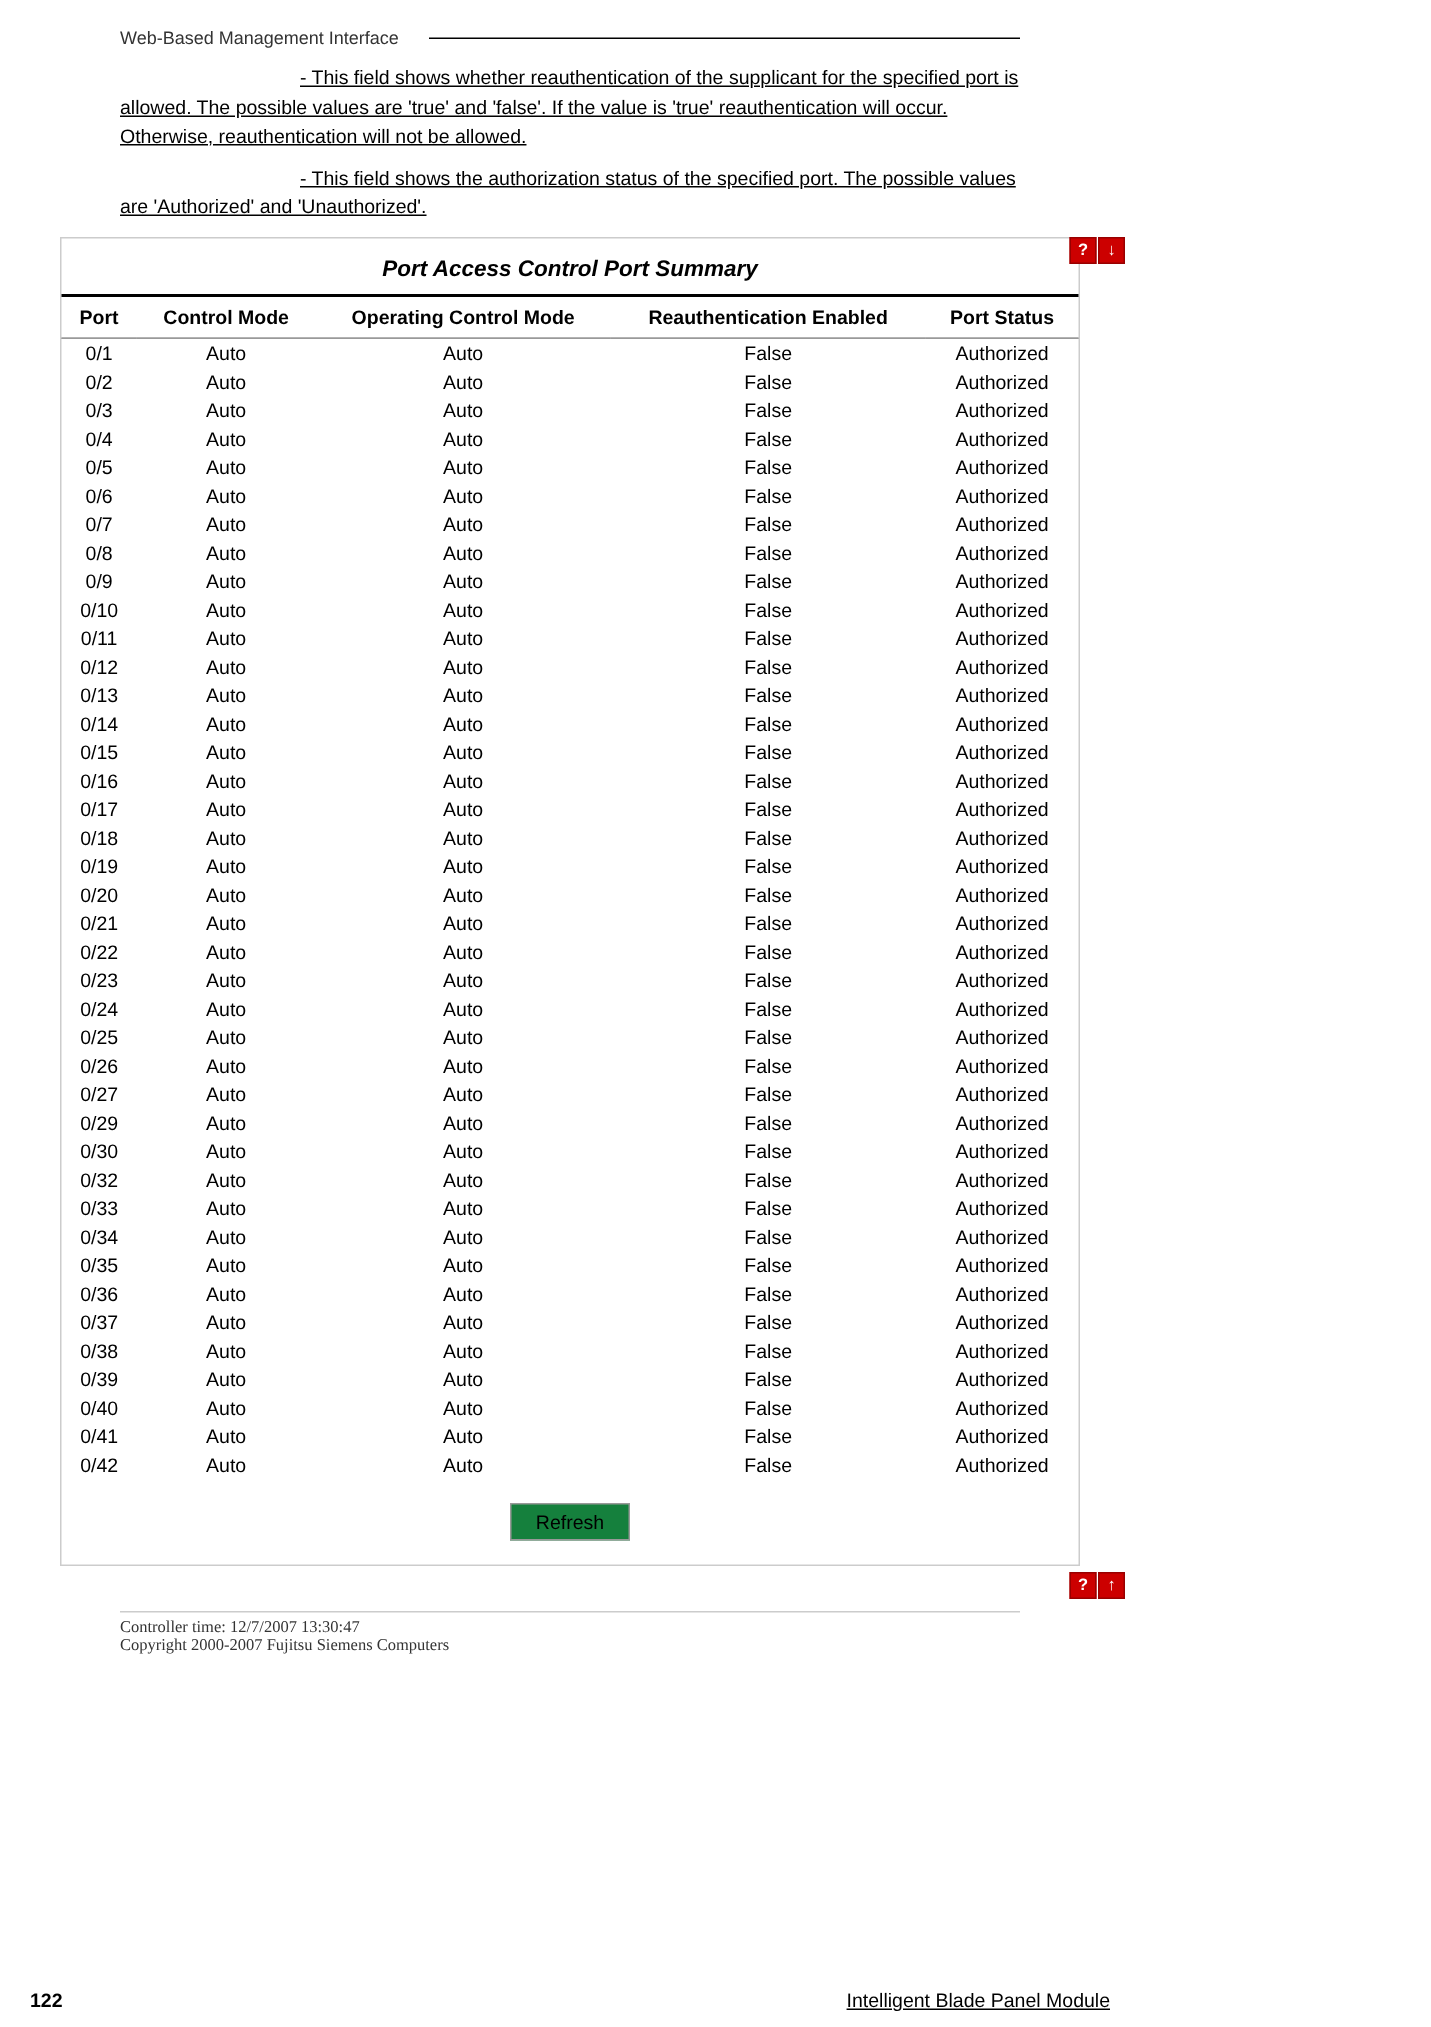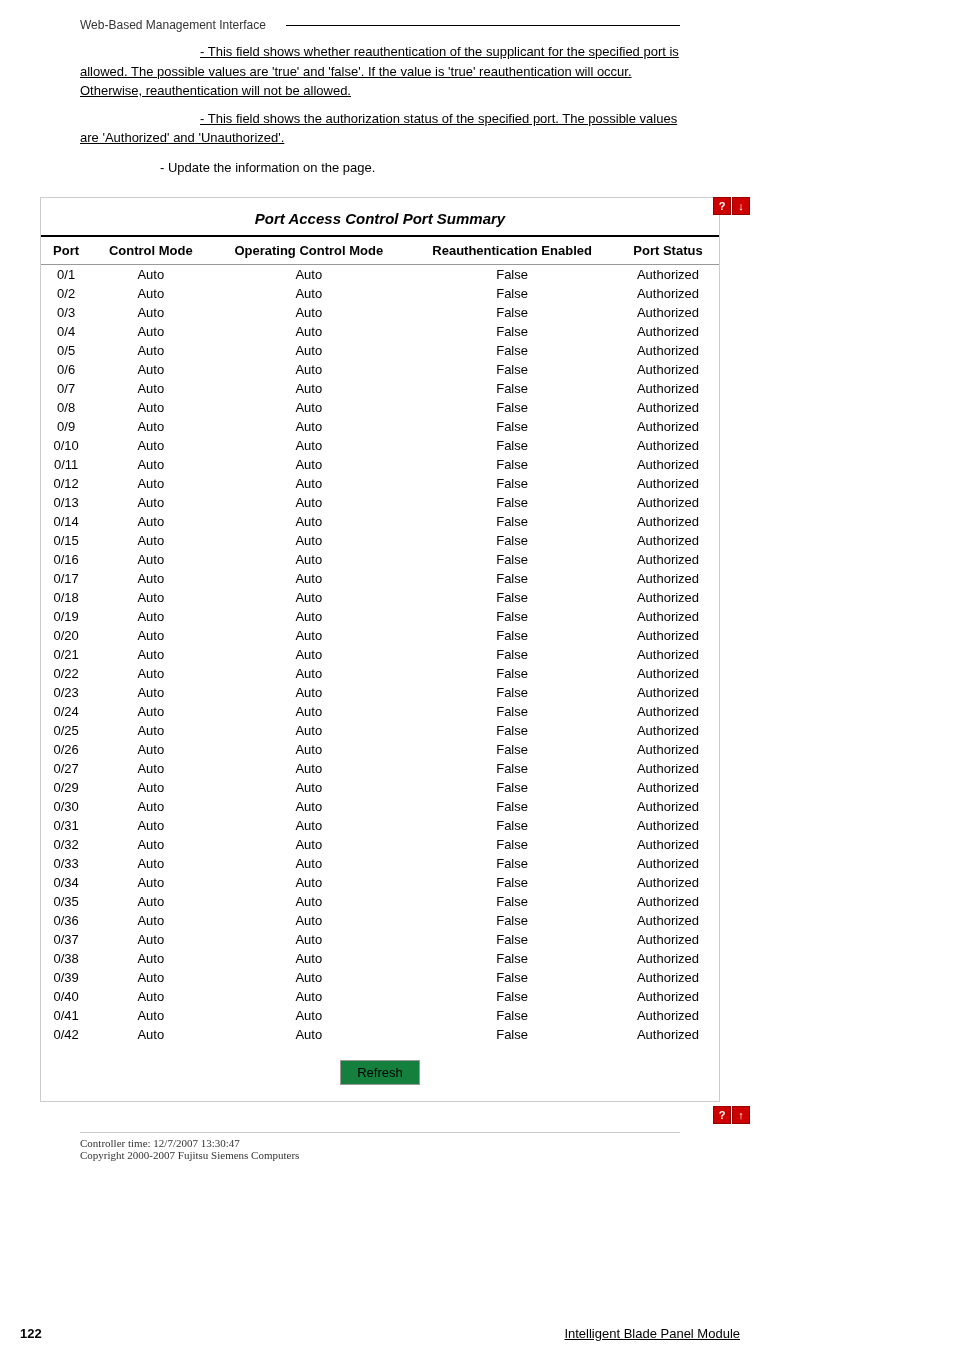--- a/index.html
+++ b/index.html
@@ -109,23 +109,20 @@
   <div style="margin: 8px 80px 0 80px; display:flex; justify-content: space-between; align-items: center;">
     <span style="font-size:12px; color:#333;">Web-Based Management Interface</span>
     <div style="flex:1; margin-left: 20px; border-bottom: 1px solid #000; height: 1px;"></div>
   </div>
 
   <div class="description-block">
     <p>- This field shows whether reauthentication of the supplicant for the specified port is allowed. The possible values are 'true' and 'false'. If the value is 'true' reauthentication will occur. Otherwise, reauthentication will not be allowed.</p>
     <p>- This field shows the authorization status of the specified port. The possible values are 'Authorized' and 'Unauthorized'.</p>
   </div>
 
-  <div class="refresh-desc">
-    <p>- Update the information on the page.</p>
-  </div>
 
   <div style="position: relative; margin: 0 10px;">
 
     <div style="position: absolute; right: 0; top: 0; z-index: 10; display: flex; flex-direction: row; align-items: center;">
       <div style="width:18px; height:18px; background:#cc0000; color:#fff; font-size:11px; font-weight:bold; display:flex; align-items:center; justify-content:center; cursor:pointer; border:1px solid #990000;">?</div>
       <div style="width:18px; height:18px; background:#cc0000; color:#fff; font-size:11px; display:flex; align-items:center; justify-content:center; cursor:pointer; border:1px solid #990000; margin-left:1px;">↓</div>
     </div>
 
     <div class="table-section" style="margin: 0 30px 0 30px;">
       <div class="table-title">Port Access Control Port Summary</div>
@@ -337,27 +334,20 @@
               <td>Authorized</td>
             </tr>
             <tr>
               <td>0/30</td>
               <td>Auto</td>
               <td>Auto</td>
               <td>False</td>
               <td>Authorized</td>
             </tr>
             <tr>
-              <td>0/31</td>
-              <td>Auto</td>
-              <td>Auto</td>
-              <td>False</td>
-              <td>Authorized</td>
-            </tr>
-            <tr>
               <td>0/32</td>
               <td>Auto</td>
               <td>Auto</td>
               <td>False</td>
               <td>Authorized</td>
             </tr>
             <tr>
               <td>0/33</td>
               <td>Auto</td>
               <td>Auto</td>

